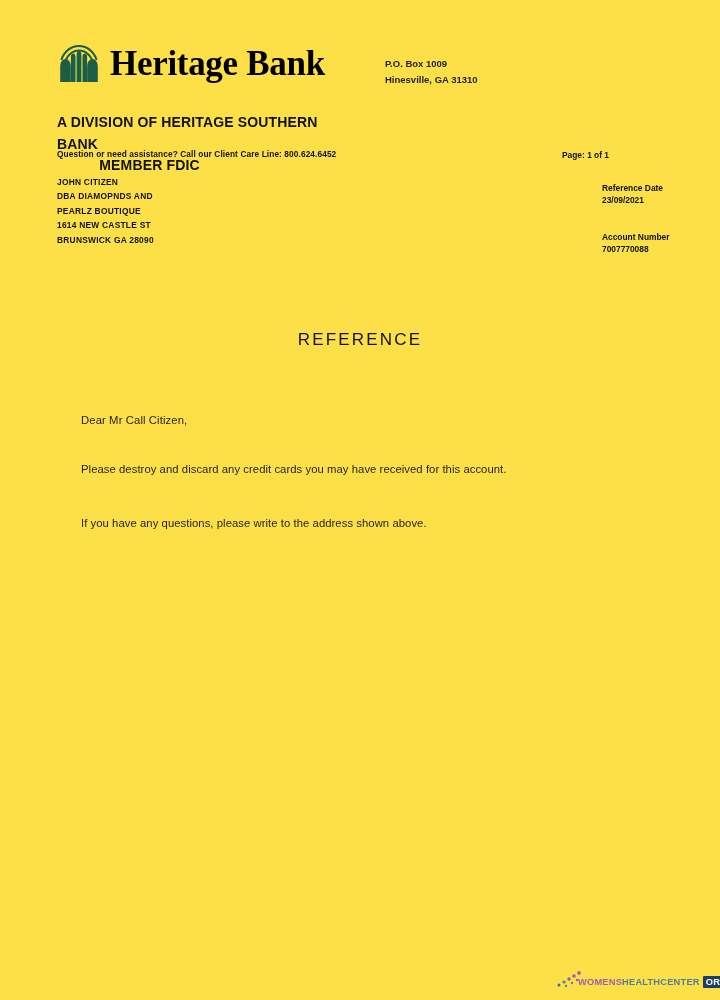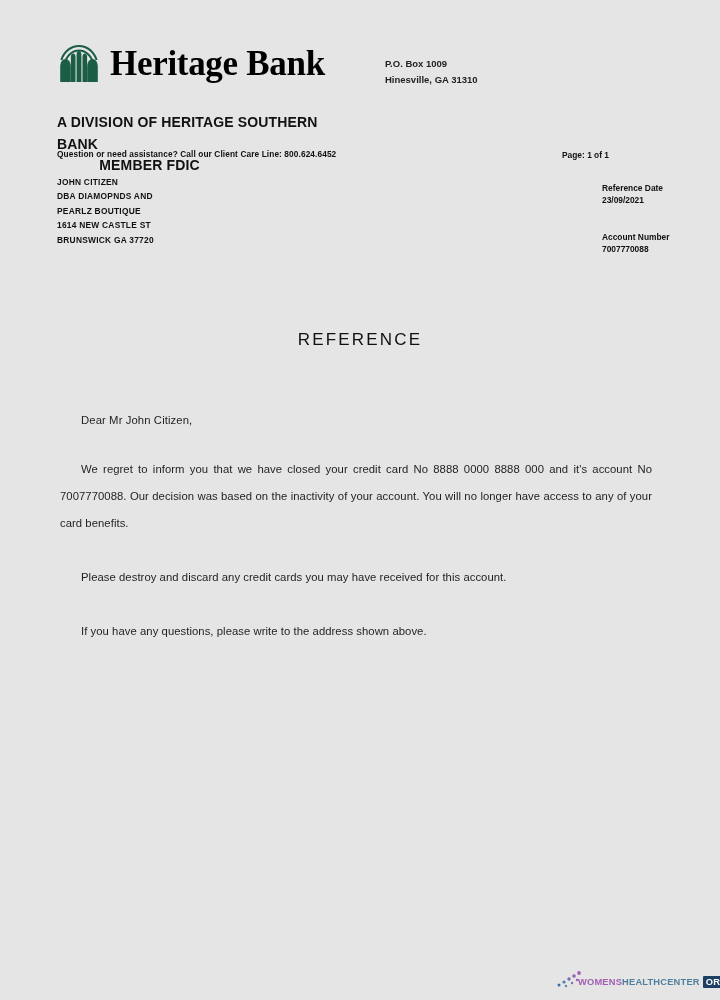--- a/index.html
+++ b/index.html
@@ -16,21 +16,21 @@
     color: #1a1a1a;
     overflow: hidden;
   }
 
   .page {
     position: absolute;
     left: 0;
     top: 0;
     width: 720px;
     height: 1000px;
-    background: #e5e5e5;
+    background: #fde047;
   }
 
   
   .header {
     position: absolute;
     left: 57px;
     top: 42px;
     width: 620px;
     height: 60px;
   }
@@ -249,40 +249,39 @@
     <span class="line2">MEMBER FDIC</span>
   </div>
 
   <div class="carelines">Question or need assistance? Call our Client Care Line: 800.624.6452</div>
 
   <div class="recipient">
     <div>JOHN CITIZEN</div>
     <div>DBA DIAMOPNDS AND</div>
     <div>PEARLZ BOUTIQUE</div>
     <div>1614 NEW CASTLE ST</div>
-    <div>BRUNSWICK GA 37720</div>
+    <div>BRUNSWICK GA 28090</div>
   </div>
 
   <div class="meta">
     <div class="page-line">Page: 1 of 1</div>
     <div class="ref-block">
       <div>Reference Date</div>
       <div class="value">23/09/2021</div>
     </div>
     <div class="block">
       <div>Account Number</div>
       <div class="value">7007770088</div>
     </div>
   </div>
 
   <div class="doc-title">REFERENCE</div>
 
   <div class="body-copy">
-    <div class="salutation">Dear Mr John Citizen,</div>
-    <div class="para indent">We regret to inform you that we have closed your credit card No 8888 0000 8888 000 and it's account No 7007770088. Our decision was based on the inactivity of your account. You will no longer have access to any of your card benefits.</div>
+    <div class="salutation">Dear Mr Call Citizen,</div>
     <div class="para indent short">Please destroy and discard any credit cards you may have received for this account.</div>
     <div class="para indent short">If you have any questions, please write to the address shown above.</div>
   </div>
 
 
   <div class="watermark">
     <span class="wm-dots">
       <svg viewBox="0 0 34 20" width="34" height="20" aria-hidden="true">
         <circle cx="3" cy="17" r="1.5" fill="#3b6ea5"></circle>
         <circle cx="8" cy="14" r="1.6" fill="#4a7fb0"></circle>

